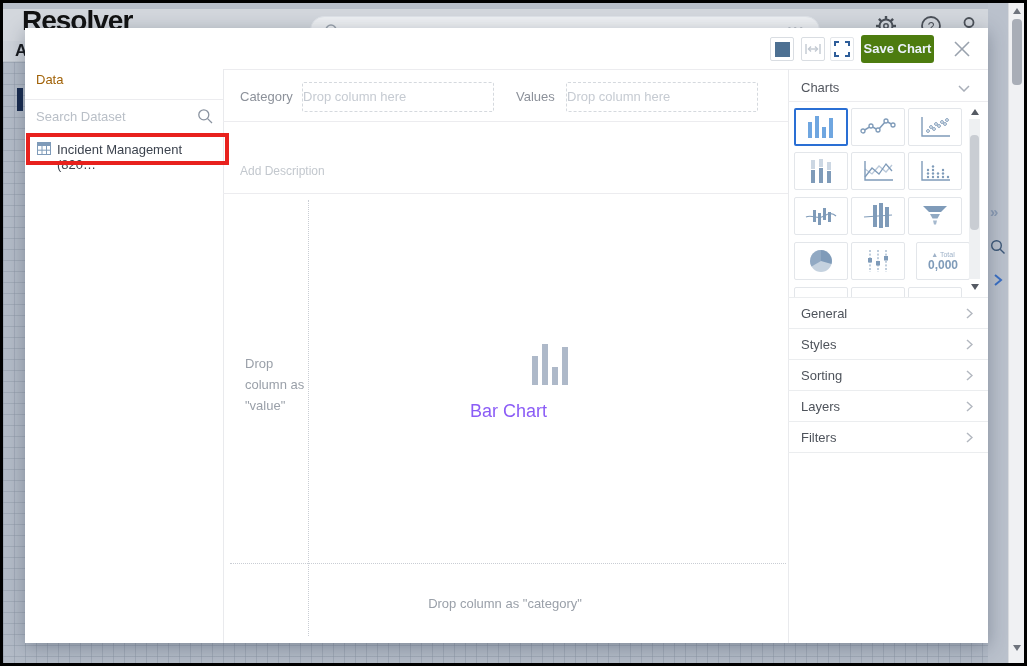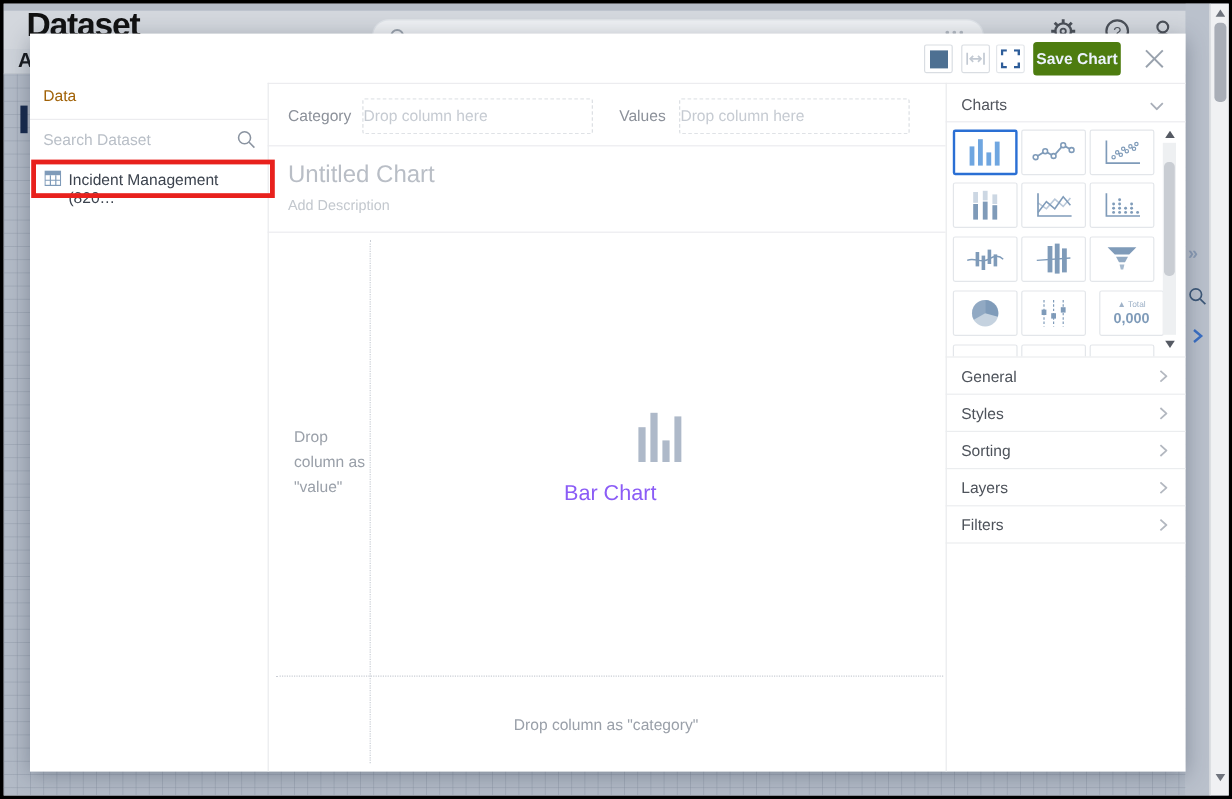--- a/index.html
+++ b/index.html
@@ -67,21 +67,21 @@
 </head>
 <body>
 
 <div class="frame">
 <div class="page">
 
   <div class="abs topstrip"></div>
   <div class="abs logoband"></div>
   <div class="abs navband"></div>
   <div class="abs canvas"></div>
-  <div class="abs logo">Dataset</div>
+  <div class="abs logo">Resolver</div>
   <div class="abs navletter">A</div>
   <div class="abs bgbar"></div>
 
   <div class="abs searchpill">
     <svg class="abs" style="left:13px;top:6px" width="16" height="16" viewBox="0 0 16 16">
           <circle cx="7" cy="7" r="5" fill="none" stroke="#9aa2ac" stroke-width="1.5"></circle>
           <line x1="11" y1="11" x2="15" y2="15" stroke="#9aa2ac" stroke-width="1.5"></line>
         </svg>
     <span class="pill-dots">•••</span>
   </div>
@@ -179,21 +179,20 @@
       <span class="dataset-label abs" style="left:32px;top:6px">Incident Management (820…</span>
     </div>
     <div class="redbox"></div>
 
     <span class="abs" style="left:215px;top:61px;font-size:13px;color:#8c919a">Category</span>
     <div class="abs dropzone" style="left:277px;top:54px;width:192px">Drop column here</div>
     <span class="abs" style="left:491px;top:61px;font-size:13px;color:#8c919a">Values</span>
     <div class="abs dropzone" style="left:541px;top:54px;width:192px">Drop column here</div>
     <div class="sep-h" style="left:198px;top:93px;width:565px"></div>
 
-    <div class="abs title-ph" style="left:215px;top:107px">Untitled Chart</div>
     <div class="abs desc-ph" style="left:215px;top:136px">Add Description</div>
     <div class="sep-h" style="left:198px;top:165px;width:565px"></div>
 
     <div class="dot-v" style="left:283px;top:172px;height:436px"></div>
     <div class="dot-h" style="left:205px;top:535px;width:556px"></div>
     <div class="abs hint" style="left:220px;top:325px;width:70px">Drop column as "value"</div>
     <svg class="abs" style="left:505px;top:315px" width="38" height="44" viewBox="0 0 38 44">
           <g fill="#aeb9c9">
             <rect x="2" y="13" width="6" height="29"></rect>
             <rect x="12" y="1" width="6" height="41"></rect>

